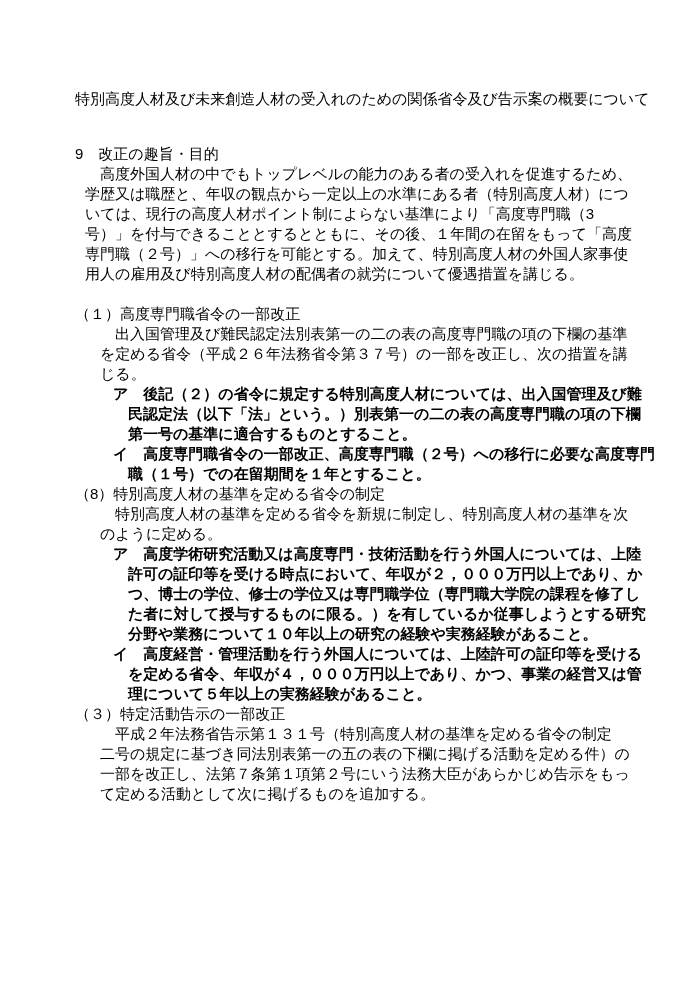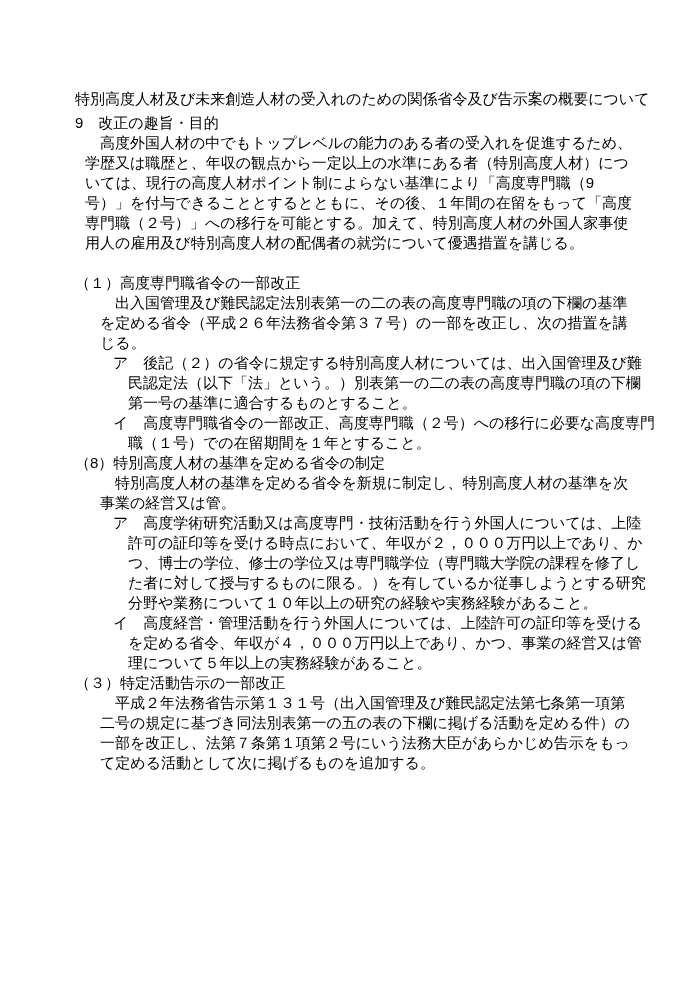--- a/index.html
+++ b/index.html
@@ -29,45 +29,45 @@
   .sec-heading,
   .sub-heading,
   .para,
   .sub-body,
   .kana-item {
     white-space: pre-line;
     font-size: 15px;
     font-weight: normal;
   }
 
-  .title { margin-bottom: 4px; }          
+  .title { margin-bottom: 35px; }          
 
   .section-gap { margin-top: 20px; }       
 
   
   .para { padding-left: 10px; text-indent: 15px; }
 
   
   .sub-body { padding-left: 25px; text-indent: 15px; }
 
   
-  .kana-item { padding-left: 53px; text-indent: -15px; }
+  .kana-item { padding-left: 53px; text-indent: -15px; font-weight: bold; }
 </style>
 </head>
 <body>
 
 <div class="page">
 
   <div class="title">特別高度人材及び未来創造人材の受入れのための関係省令及び告示案の概要について</div>
 
   <div class="section">
     <div class="sec-heading">9　改正の趣旨・目的</div>
     <p class="para">高度外国人材の中でもトップレベルの能力のある者の受入れを促進するため、
 学歴又は職歴と、年収の観点から一定以上の水準にある者（特別高度人材）につ
-いては、現行の高度人材ポイント制によらない基準により「高度専門職（9
+いては、現行の高度人材ポイント制によらない基準により「高度専門職（3
 号）」を付与できることとするとともに、その後、１年間の在留をもって「高度
 専門職（２号）」への移行を可能とする。加えて、特別高度人材の外国人家事使
 用人の雇用及び特別高度人材の配偶者の就労について優遇措置を講じる。</p>
   </div>
 
   <div class="section section-gap">
 
     <div class="subsection">
       <div class="sub-heading">（１）高度専門職省令の一部改正</div>
       <p class="sub-body">出入国管理及び難民認定法別表第一の二の表の高度専門職の項の下欄の基準
@@ -76,33 +76,33 @@
       <p class="kana-item">ア　後記（２）の省令に規定する特別高度人材については、出入国管理及び難
 民認定法（以下「法」という。）別表第一の二の表の高度専門職の項の下欄
 第一号の基準に適合するものとすること。</p>
       <p class="kana-item">イ　高度専門職省令の一部改正、高度専門職（２号）への移行に必要な高度専門
 職（１号）での在留期間を１年とすること。</p>
     </div>
 
     <div class="subsection">
       <div class="sub-heading">（8）特別高度人材の基準を定める省令の制定</div>
       <p class="sub-body">特別高度人材の基準を定める省令を新規に制定し、特別高度人材の基準を次
-事業の経営又は管。</p>
+のように定める。</p>
       <p class="kana-item">ア　高度学術研究活動又は高度専門・技術活動を行う外国人については、上陸
 許可の証印等を受ける時点において、年収が２，０００万円以上であり、か
 つ、博士の学位、修士の学位又は専門職学位（専門職大学院の課程を修了し
 た者に対して授与するものに限る。）を有しているか従事しようとする研究
 分野や業務について１０年以上の研究の経験や実務経験があること。</p>
       <p class="kana-item">イ　高度経営・管理活動を行う外国人については、上陸許可の証印等を受ける
 を定める省令、年収が４，０００万円以上であり、かつ、事業の経営又は管
 理について５年以上の実務経験があること。</p>
     </div>
 
     <div class="subsection">
       <div class="sub-heading">（３）特定活動告示の一部改正</div>
-      <p class="sub-body">平成２年法務省告示第１３１号（出入国管理及び難民認定法第七条第一項第
+      <p class="sub-body">平成２年法務省告示第１３１号（特別高度人材の基準を定める省令の制定
 二号の規定に基づき同法別表第一の五の表の下欄に掲げる活動を定める件）の
 一部を改正し、法第７条第１項第２号にいう法務大臣があらかじめ告示をもっ
 て定める活動として次に掲げるものを追加する。</p>
     </div>
   </div>
 
 </div>
 
 </body></html>

